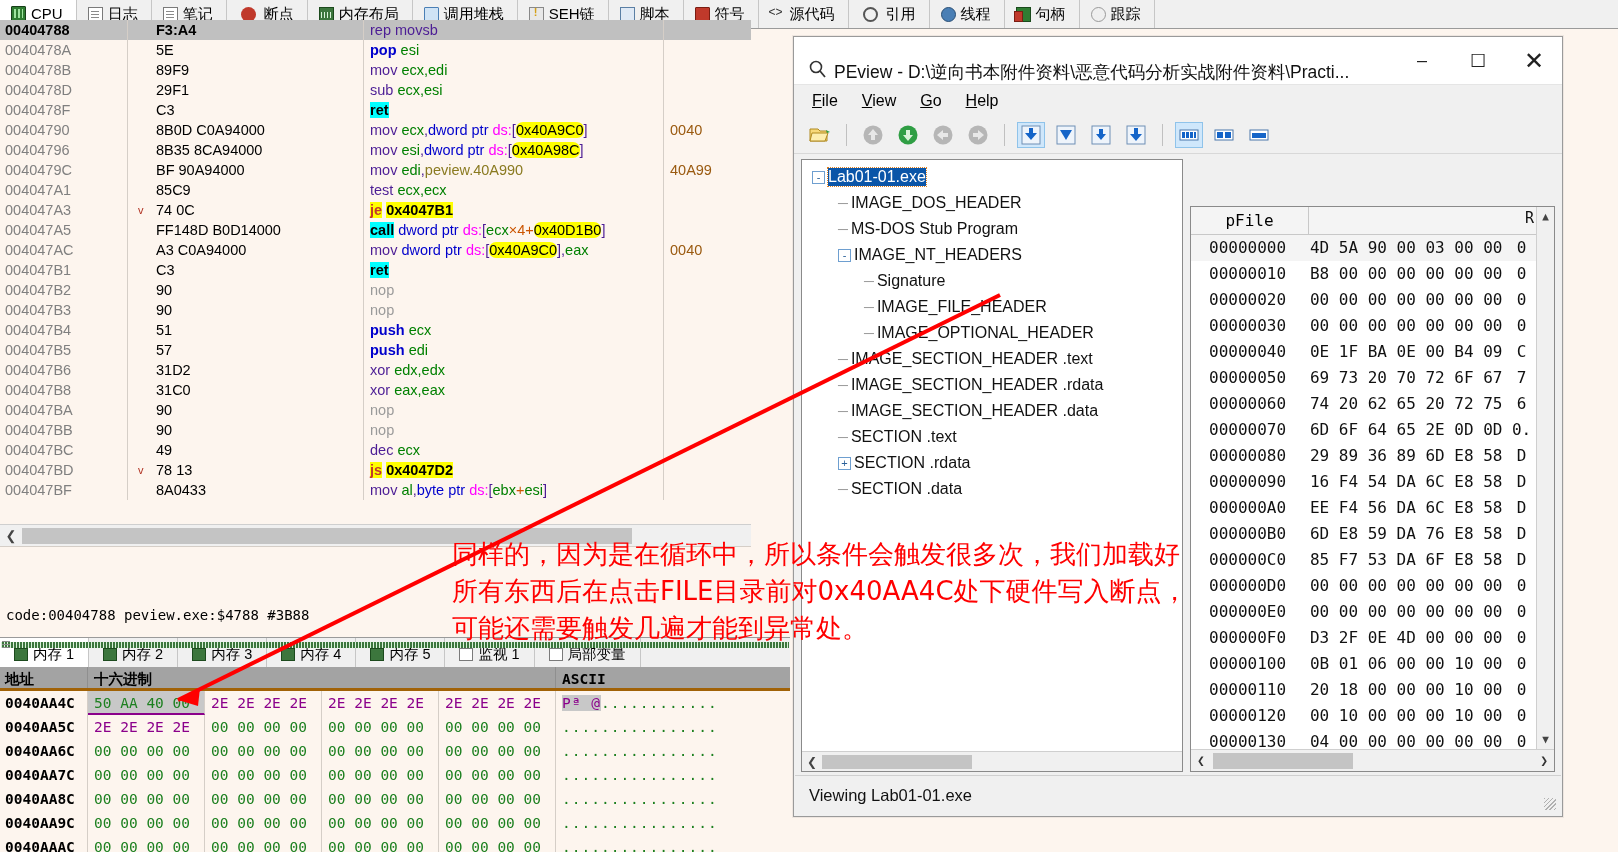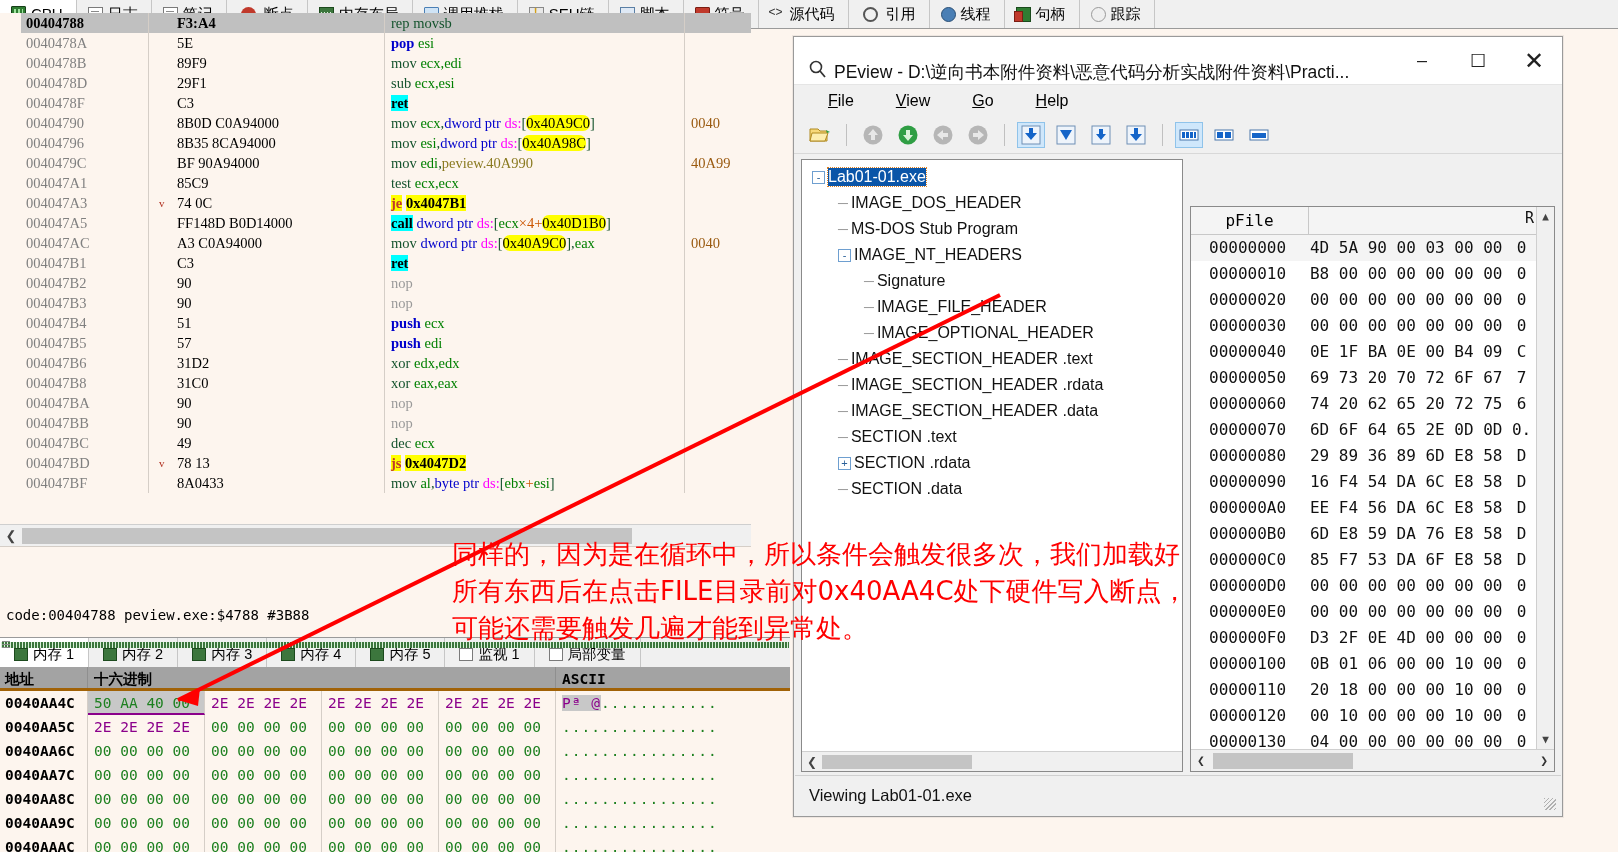--- a/index.html
+++ b/index.html
@@ -48,42 +48,42 @@
   .ic-sym { background:#c0392b; border:1px solid #7a1d12; border-radius:1px;}
   .ic-src:after{content:"<>";position:absolute;left:-1px;top:-2px;font-size:12px;color:#333;}
   .ic-ref { border:2px solid #555; border-radius:50%; width:9px; height:9px; margin:0 3px;}
   .ic-thread { background:#4a7fb5; border:1px solid #2a4f75; border-radius:50%;}
   .ic-handle { background:#2f7d32; border:1px solid #1a4a1c;}
   .ic-handle:after{content:"";position:absolute;left:-3px;top:3px;width:7px;height:9px;background:#c0392b;border:1px solid #7a1d12;}
   .ic-trace { background:#efefef; border:1px solid #999; border-radius:50%;}
 
   
   .disasm {
-    position: absolute; left: 0; top: 13px; width: 751px; height: 495px;
+    position: absolute; left: 0; top: 20px; width: 751px; height: 495px;
     background: #fdf5ee; overflow: hidden;
-    font-family: Liberation Serif, serif; font-size: 14.5px; padding-left: 21px;
+    font-family: Liberation Sans, sans-serif; font-size: 14.5px;
   }
   .drow { display: flex; height: 20px; line-height: 20px; white-space: nowrap; }
   .drow.sel { background: #c0c0c0; }
   .dcol-addr { width: 128px; padding-left: 5px; color: #808080; flex: 0 0 auto;
     border-right: 1px solid #d5cec7; overflow:hidden;}
   .drow.sel .dcol-addr { color: #000; font-weight: bold; }
   .dcol-bytes { width: 236px; padding-left: 28px; color: #000; flex: 0 0 auto;
     border-right: 1px solid #d5cec7; overflow: hidden; position: relative;}
   .drow.sel .dcol-bytes { font-weight: bold; }
   .dcol-ins { width: 300px; padding-left: 6px; flex: 0 0 auto; overflow:hidden; border-right:1px solid #d5cec7;}
   .dcol-cmt { width: 85px; padding-left: 6px; color: #9a5a10; flex: 0 0 auto; overflow:hidden;}
   .brmark { position:absolute; left:10px; top:0; color:#b03020; font-size:11px; }
 
   .m-jmp { color:#c0392b; background:#ffff00; font-weight:bold; }
   .m-tgt { background:#ffff00; color:#000; font-weight:bold;}
   .m-ret { background:#00ffff; color:#000; font-weight:bold;}
   .m-call{ background:#00ffff; color:#000; font-weight:bold;}
   .m-reg { color:#008000; }
-  .m-kw  { color:#14532d; }
+  .m-kw  { color:#4c1d95; }
   .m-push{ color:#0000cc; font-weight:bold; }
   .m-nop { color:#9a9a9a; }
   .m-ptr { color:#0000cc; }
   .m-ds  { color:#ff00ff; }
   .m-mem { background:#ffff00; color:#000;border-radius:7px; }
   .m-mod { color:#8a7a20; }
   .m-num { color:#cc5500; }
 
   
   .hscroll {
@@ -134,21 +134,21 @@
     position:absolute; left:793px; top:36px; width:770px; height:781px;
     background:#f0f0f0; border:1px solid #9a9a9a;
     box-shadow: 0 0 0 1px rgba(0,0,0,0.06);
   }
   .petitle { height:48px; background:#ffffff; display:flex; align-items:flex-end; border-bottom:1px solid #e5e5e5;}
   .petitle .tic { width:26px; margin-left:14px; font-size:17px; color:#3a3a3a;}
   .petitle .ttxt { flex:1; font-size:17.5px; color:#111; white-space:nowrap; overflow:hidden; }
   .winbtn { width:56px; height:47px; display:flex; align-items:center; justify-content:center;
     font-size:18px; color:#222; }
   .winbtn.close { font-size:24px; font-weight:300; }
-  .pemenu { height:32px; display:flex; align-items:center; background:#f0f0f0; padding-left:34px; gap:42px;}
+  .pemenu { height:32px; display:flex; align-items:center; background:#f0f0f0; padding-left:18px; gap:24px;}
   .pemenu span { font-size:16px; color:#000;}
   .pemenu u { text-decoration: underline; }
   .petool { height:37px; background:#f0f0f0; display:flex; align-items:center; padding-left:12px; gap:7px;
     border-bottom:1px solid #d8d8d8;}
   .tbtn { width:28px; height:26px; display:flex; align-items:center; justify-content:center; }
   .tbtn.on { background:#cfe7fb; border:1px solid #8fc3ea; }
   .tsep { width:1px; height:22px; background:#c0c0c0; margin:0 5px;}
 
   .pebody { position:absolute; left:7px; top:122px; right:7px; bottom:44px; display:flex; gap:7px; }
   .petree { width:382px; background:#fff; border:1px solid #8a8a8a; position:relative; overflow:hidden;

